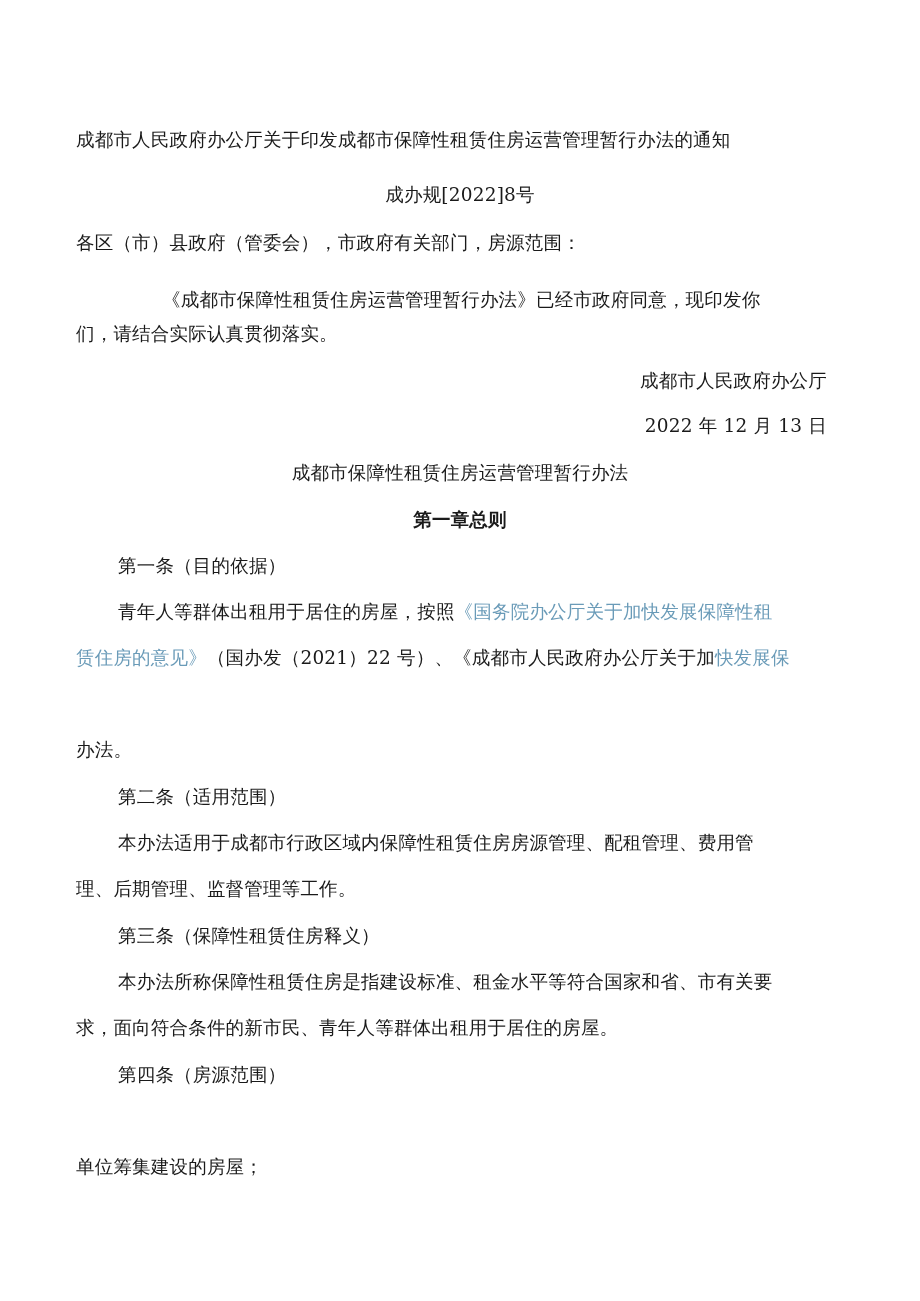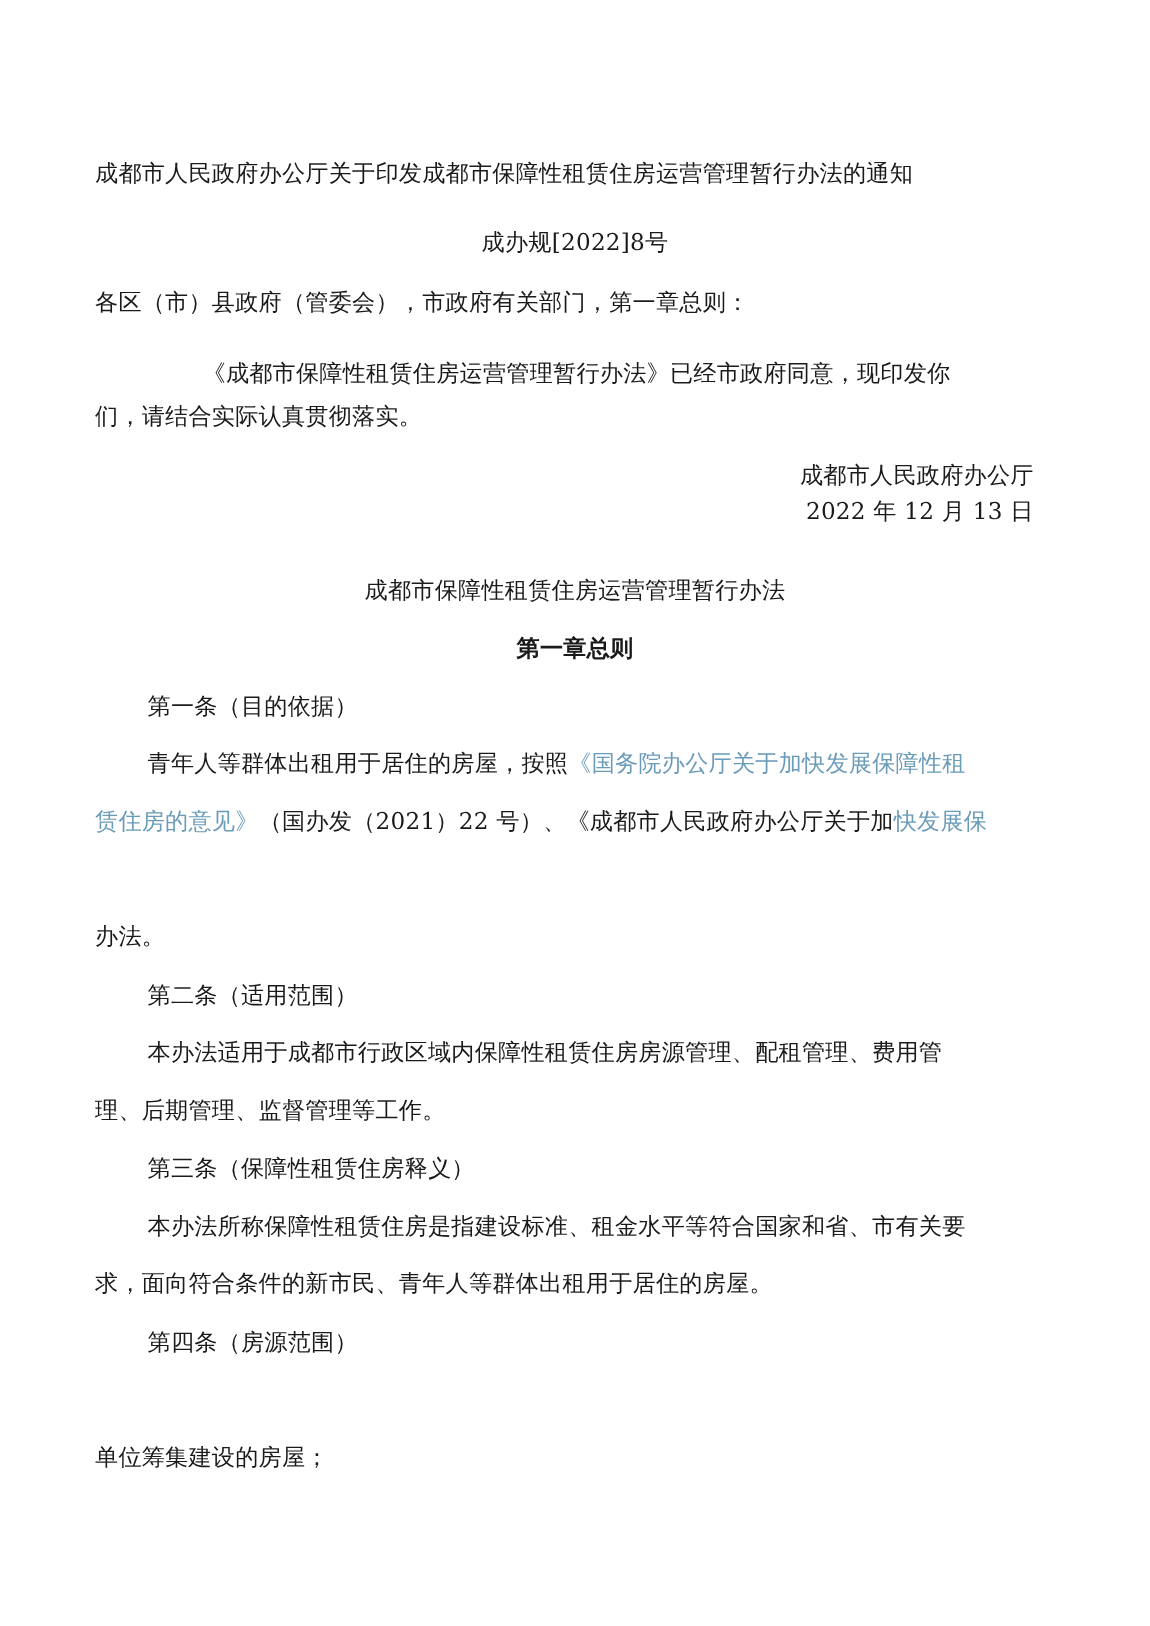--- a/index.html
+++ b/index.html
@@ -21,25 +21,25 @@
   .bold { font-weight: bold; font-family: "DejaVu Sans", "Liberation Sans", sans-serif; }
   .link { color: #6a9bb8; cursor: pointer; }
 </style>
 </head>
 <body>
 
 <div class="page">
 
   <div class="line" style="top:128px;">成都市人民政府办公厅关于印发成都市保障性租赁住房运营管理暂行办法的通知</div>
   <div class="line center" style="top:183px;">成办规[2022]8号</div>
-  <div class="line" style="top:231px;">各区（市）县政府（管委会），市政府有关部门，第一章总则：</div>
+  <div class="line" style="top:231px;">各区（市）县政府（管委会），市政府有关部门，房源范围：</div>
   <div class="line indent" style="top:288px;margin-left:44px;">《成都市保障性租赁住房运营管理暂行办法》已经市政府同意，现印发你</div>
   <div class="line" style="top:322px;">们，请结合实际认真贯彻落实。</div>
   <div class="line right" style="top:369px;">成都市人民政府办公厅</div>
-  <div class="line right" style="top:398px;">2022 年 12 月 13 日</div>
+  <div class="line right" style="top:414px;">2022 年 12 月 13 日</div>
 
   <div class="line center" style="top:461px;">成都市保障性租赁住房运营管理暂行办法</div>
   <div class="line center bold" style="top:508px;">第一章总则</div>
 
   <div class="line indent" style="top:554px;">第一条（目的依据）</div>
   <div class="line indent" style="top:600px;">
     <span>青年人等群体出租用于居住的房屋，按照</span><span class="link">《国务院办公厅关于加快发展保障性租</span>
   </div>
   <div class="line" style="top:646px;">
     <span class="link">赁住房的意见》</span><span>（国办发（2021）22 号）、《成都市人民政府办公厅关于加</span><span class="link">快发展保</span>

